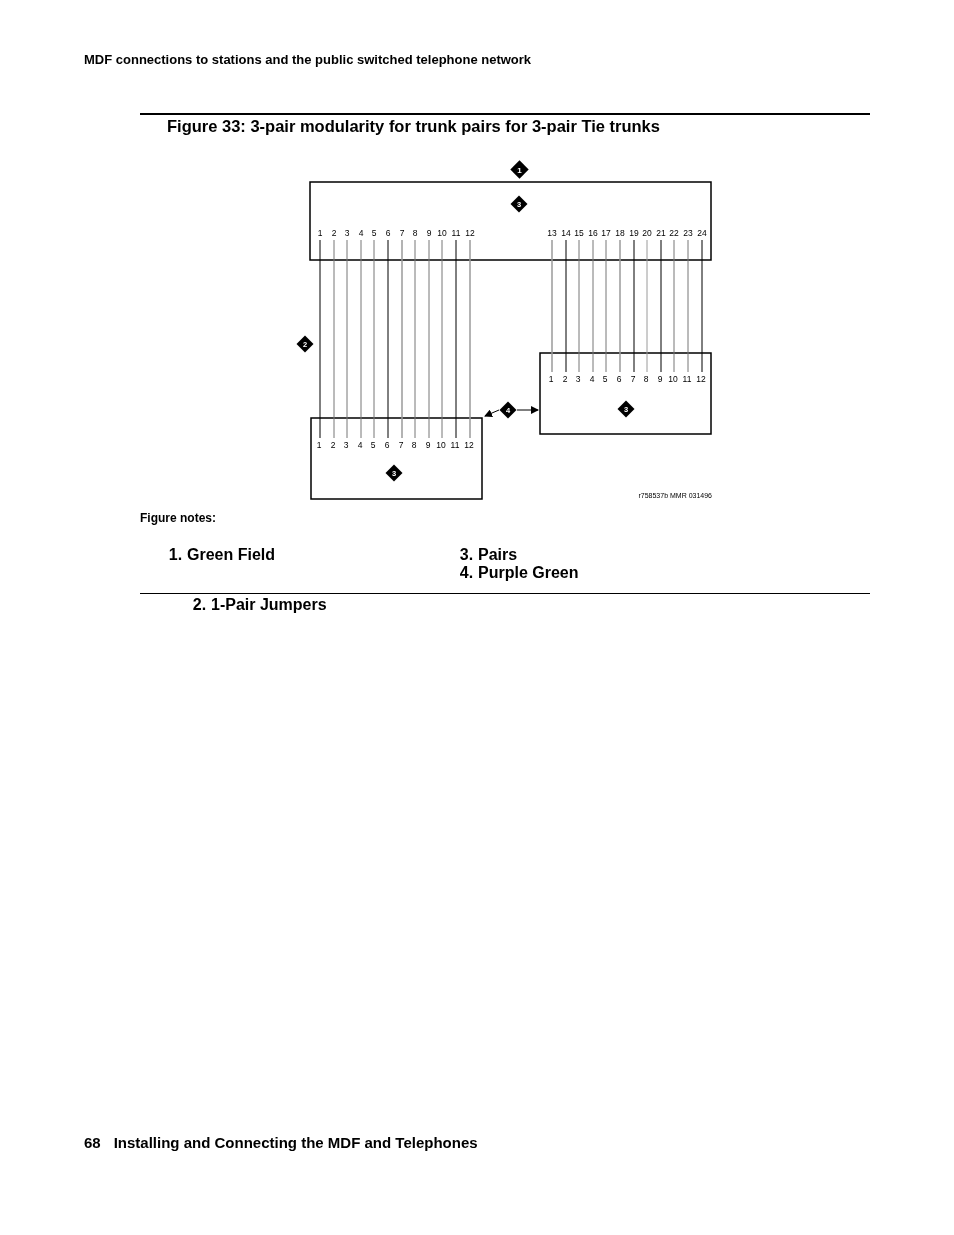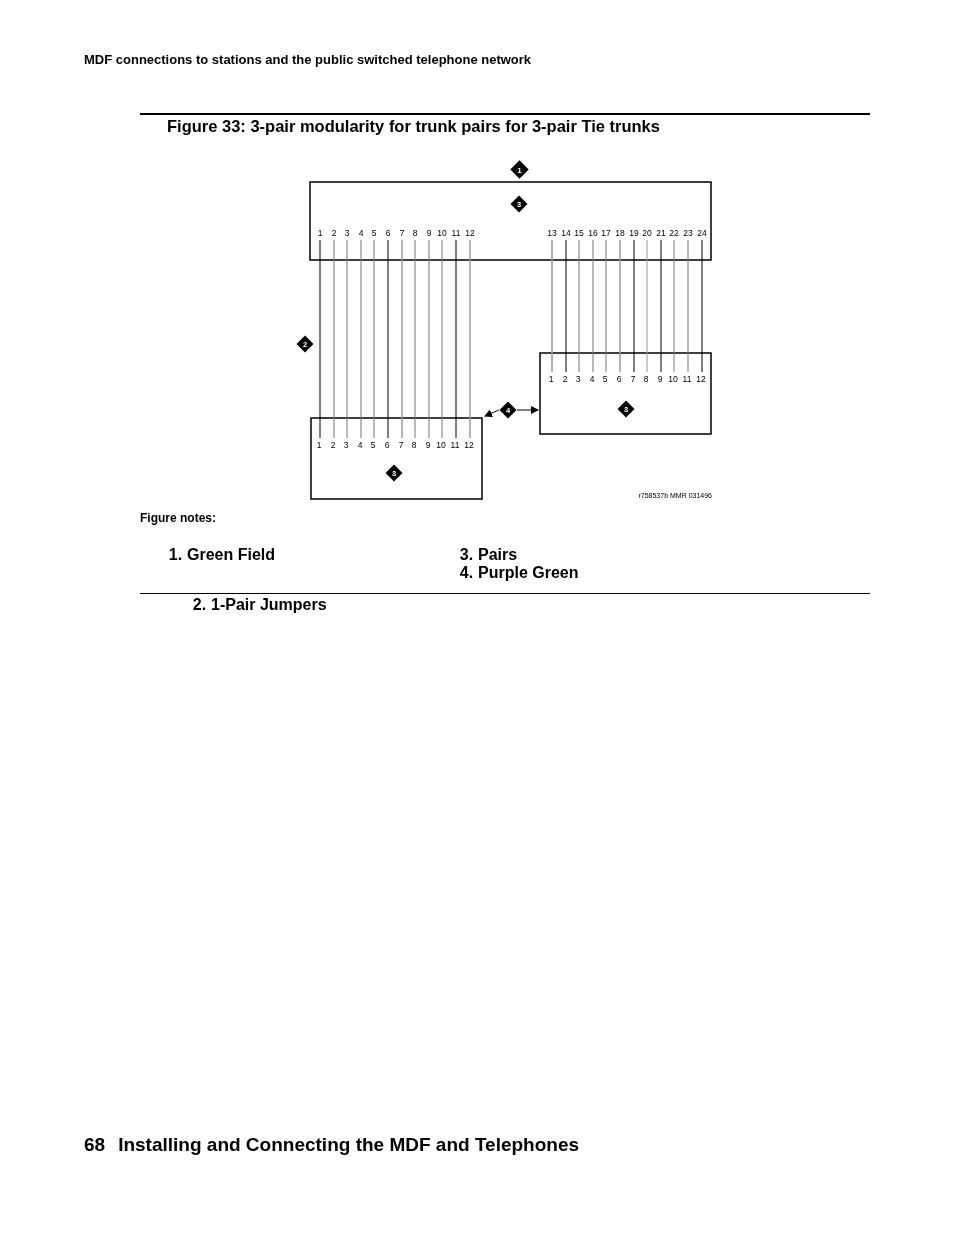--- a/index.html
+++ b/index.html
@@ -5,21 +5,21 @@
   html, body { margin:0; padding:0; background:#ffffff; }
   body { width:954px; height:1235px; position:relative; font-family:"Liberation Sans", sans-serif; color:#000; overflow:hidden; }
   .running-header { position:absolute; left:84px; top:52px; font-size:13px; font-weight:bold; }
   .rule-top { position:absolute; left:140px; top:113px; width:730px; height:2px; background:#000; }
   .figure-title { position:absolute; left:140px; top:117px; font-size:16.5px; font-weight:bold;margin-left:27px; }
   .diagram { position:absolute; left:0; top:0; }
   .figure-notes-label { position:absolute; left:140px; top:511px; font-size:12px; font-weight:bold; }
   .note { position:absolute; font-size:16px; font-weight:bold;text-align:center; }
   .note .num { display:inline-block; width:23px; }
   .rule-bottom { position:absolute; left:140px; top:593px; width:730px; height:1px; background:#000; }
-  .footer { position:absolute; left:84px; top:1134px; font-size:19px; font-weight:bold; }
+  .footer { position:absolute; left:84px; top:1134px; font-size:15px; font-weight:bold; }
   .footer .page { margin-right:13px; }
   svg text { font-family:"Liberation Sans", sans-serif; }
 </style>
 </head>
 <body>
 
 <div class="running-header">MDF connections to stations and the public switched telephone network</div>
 <div class="rule-top"></div>
 <div class="figure-title">Figure 33: 3-pair modularity for trunk pairs for 3-pair Tie trunks</div>
 

